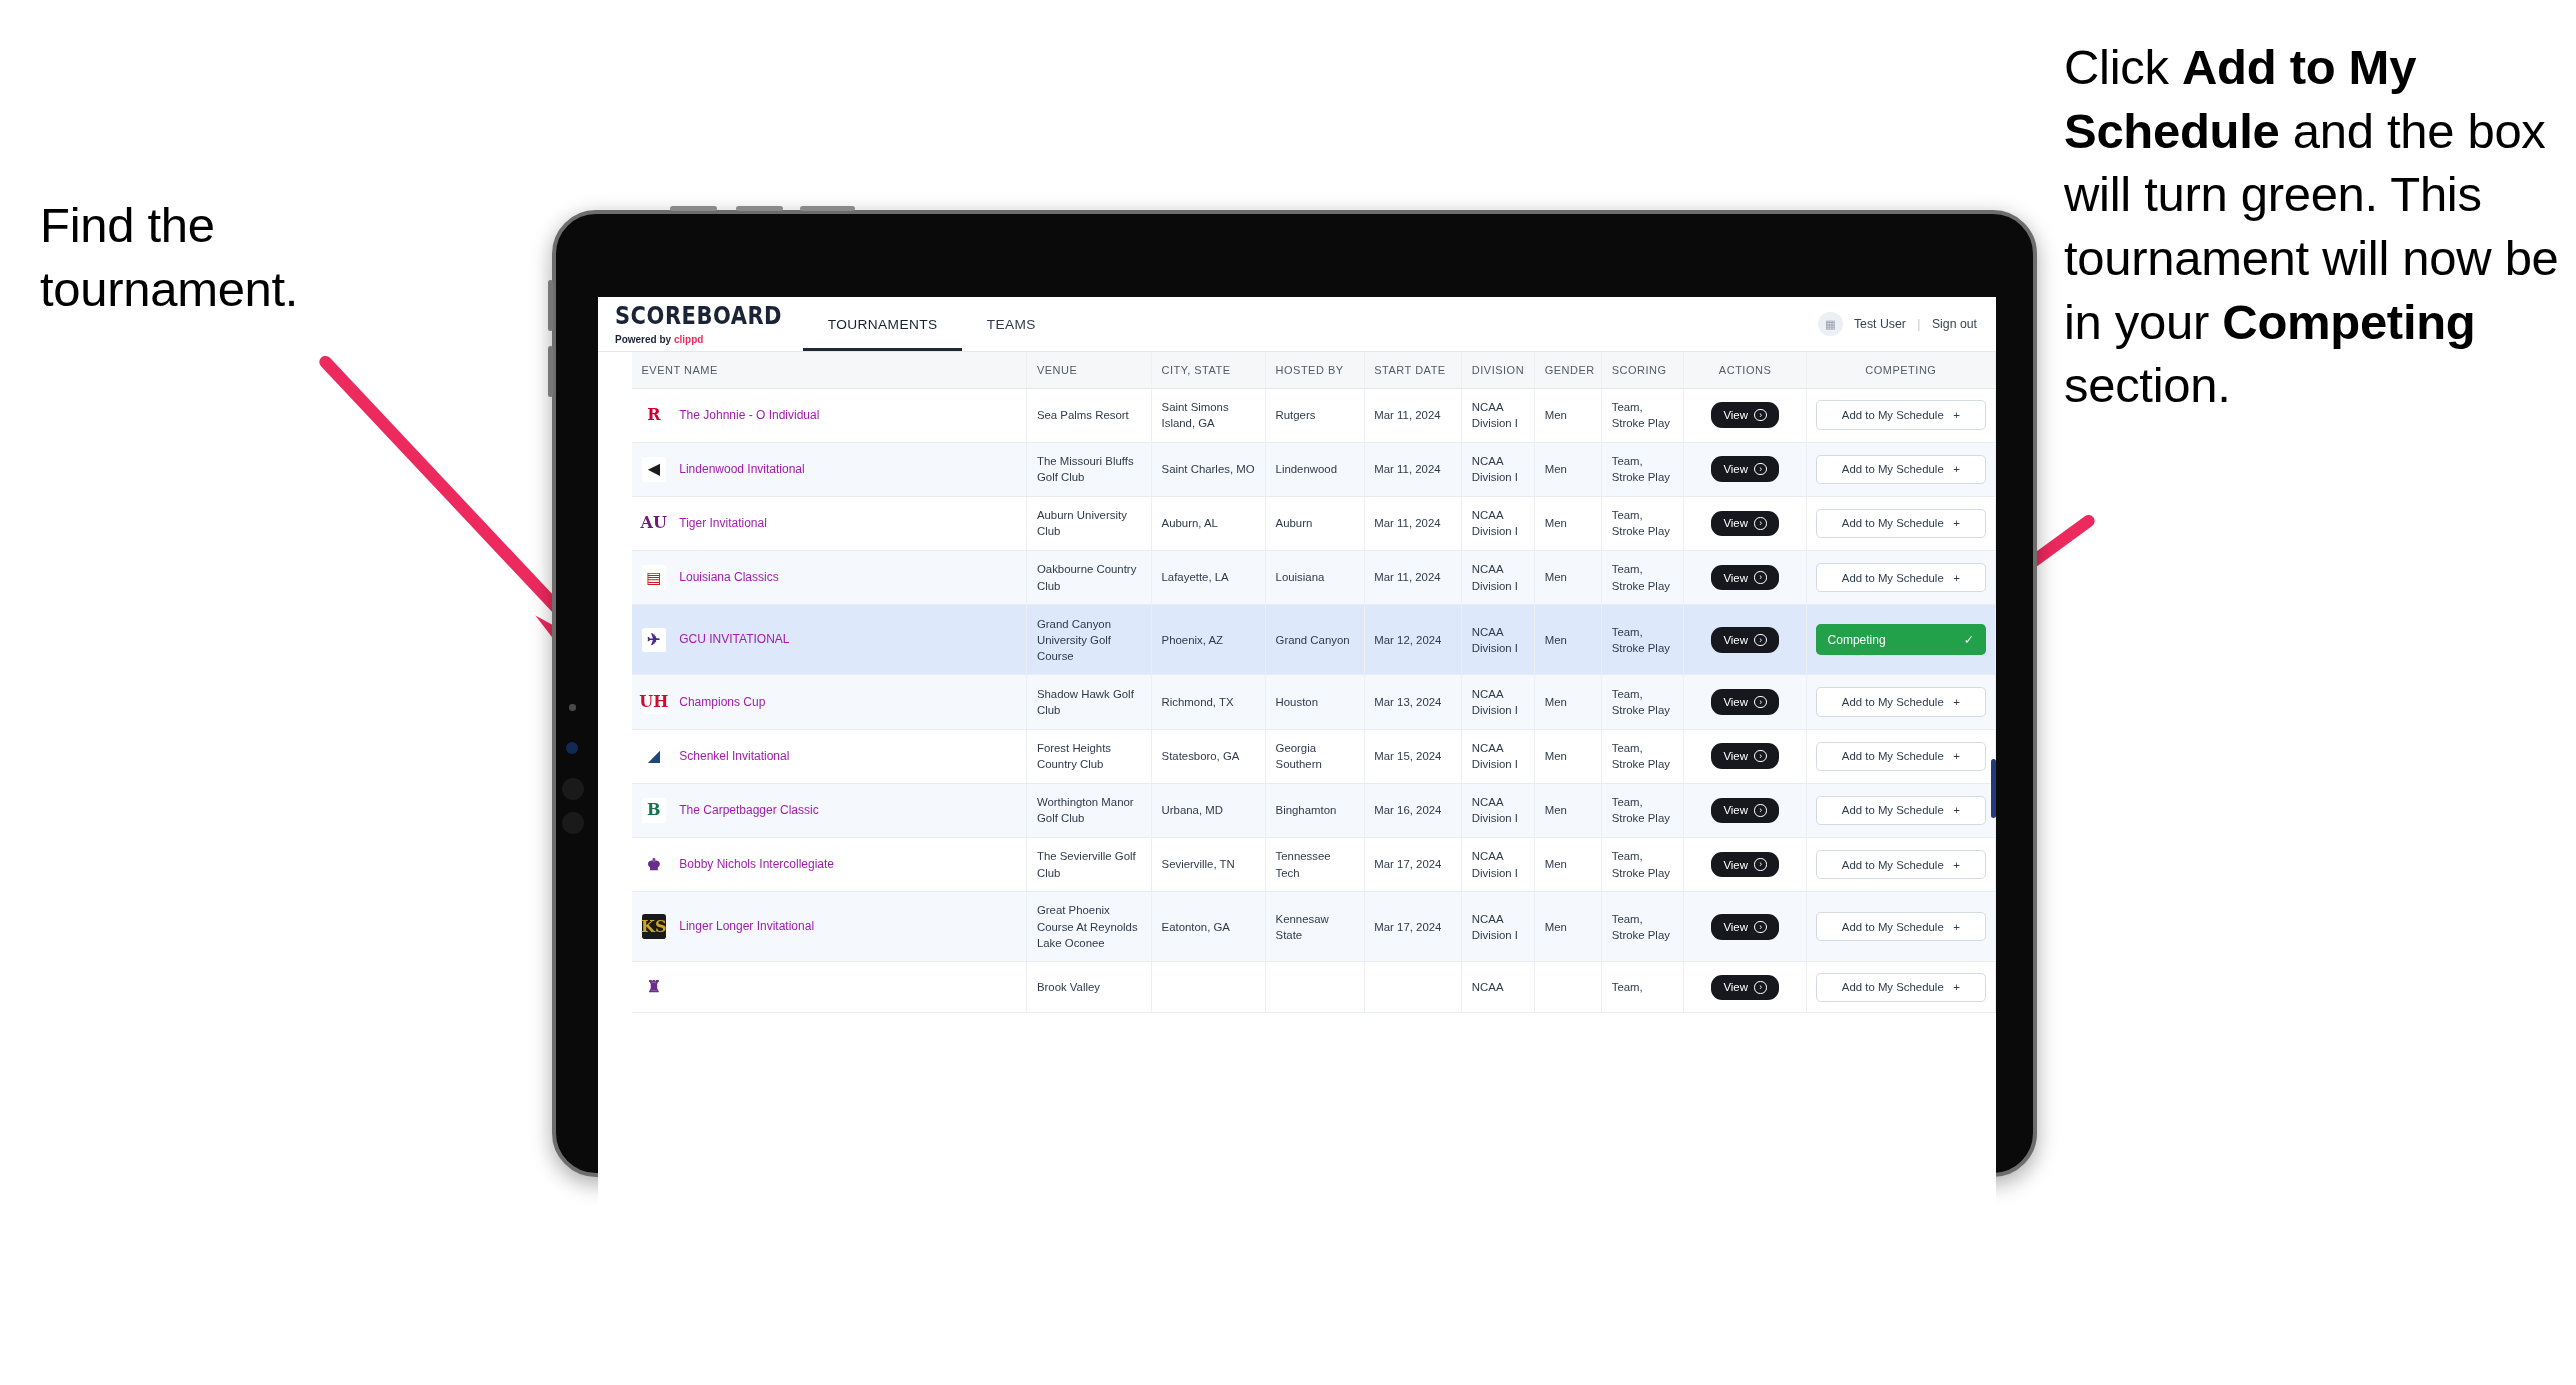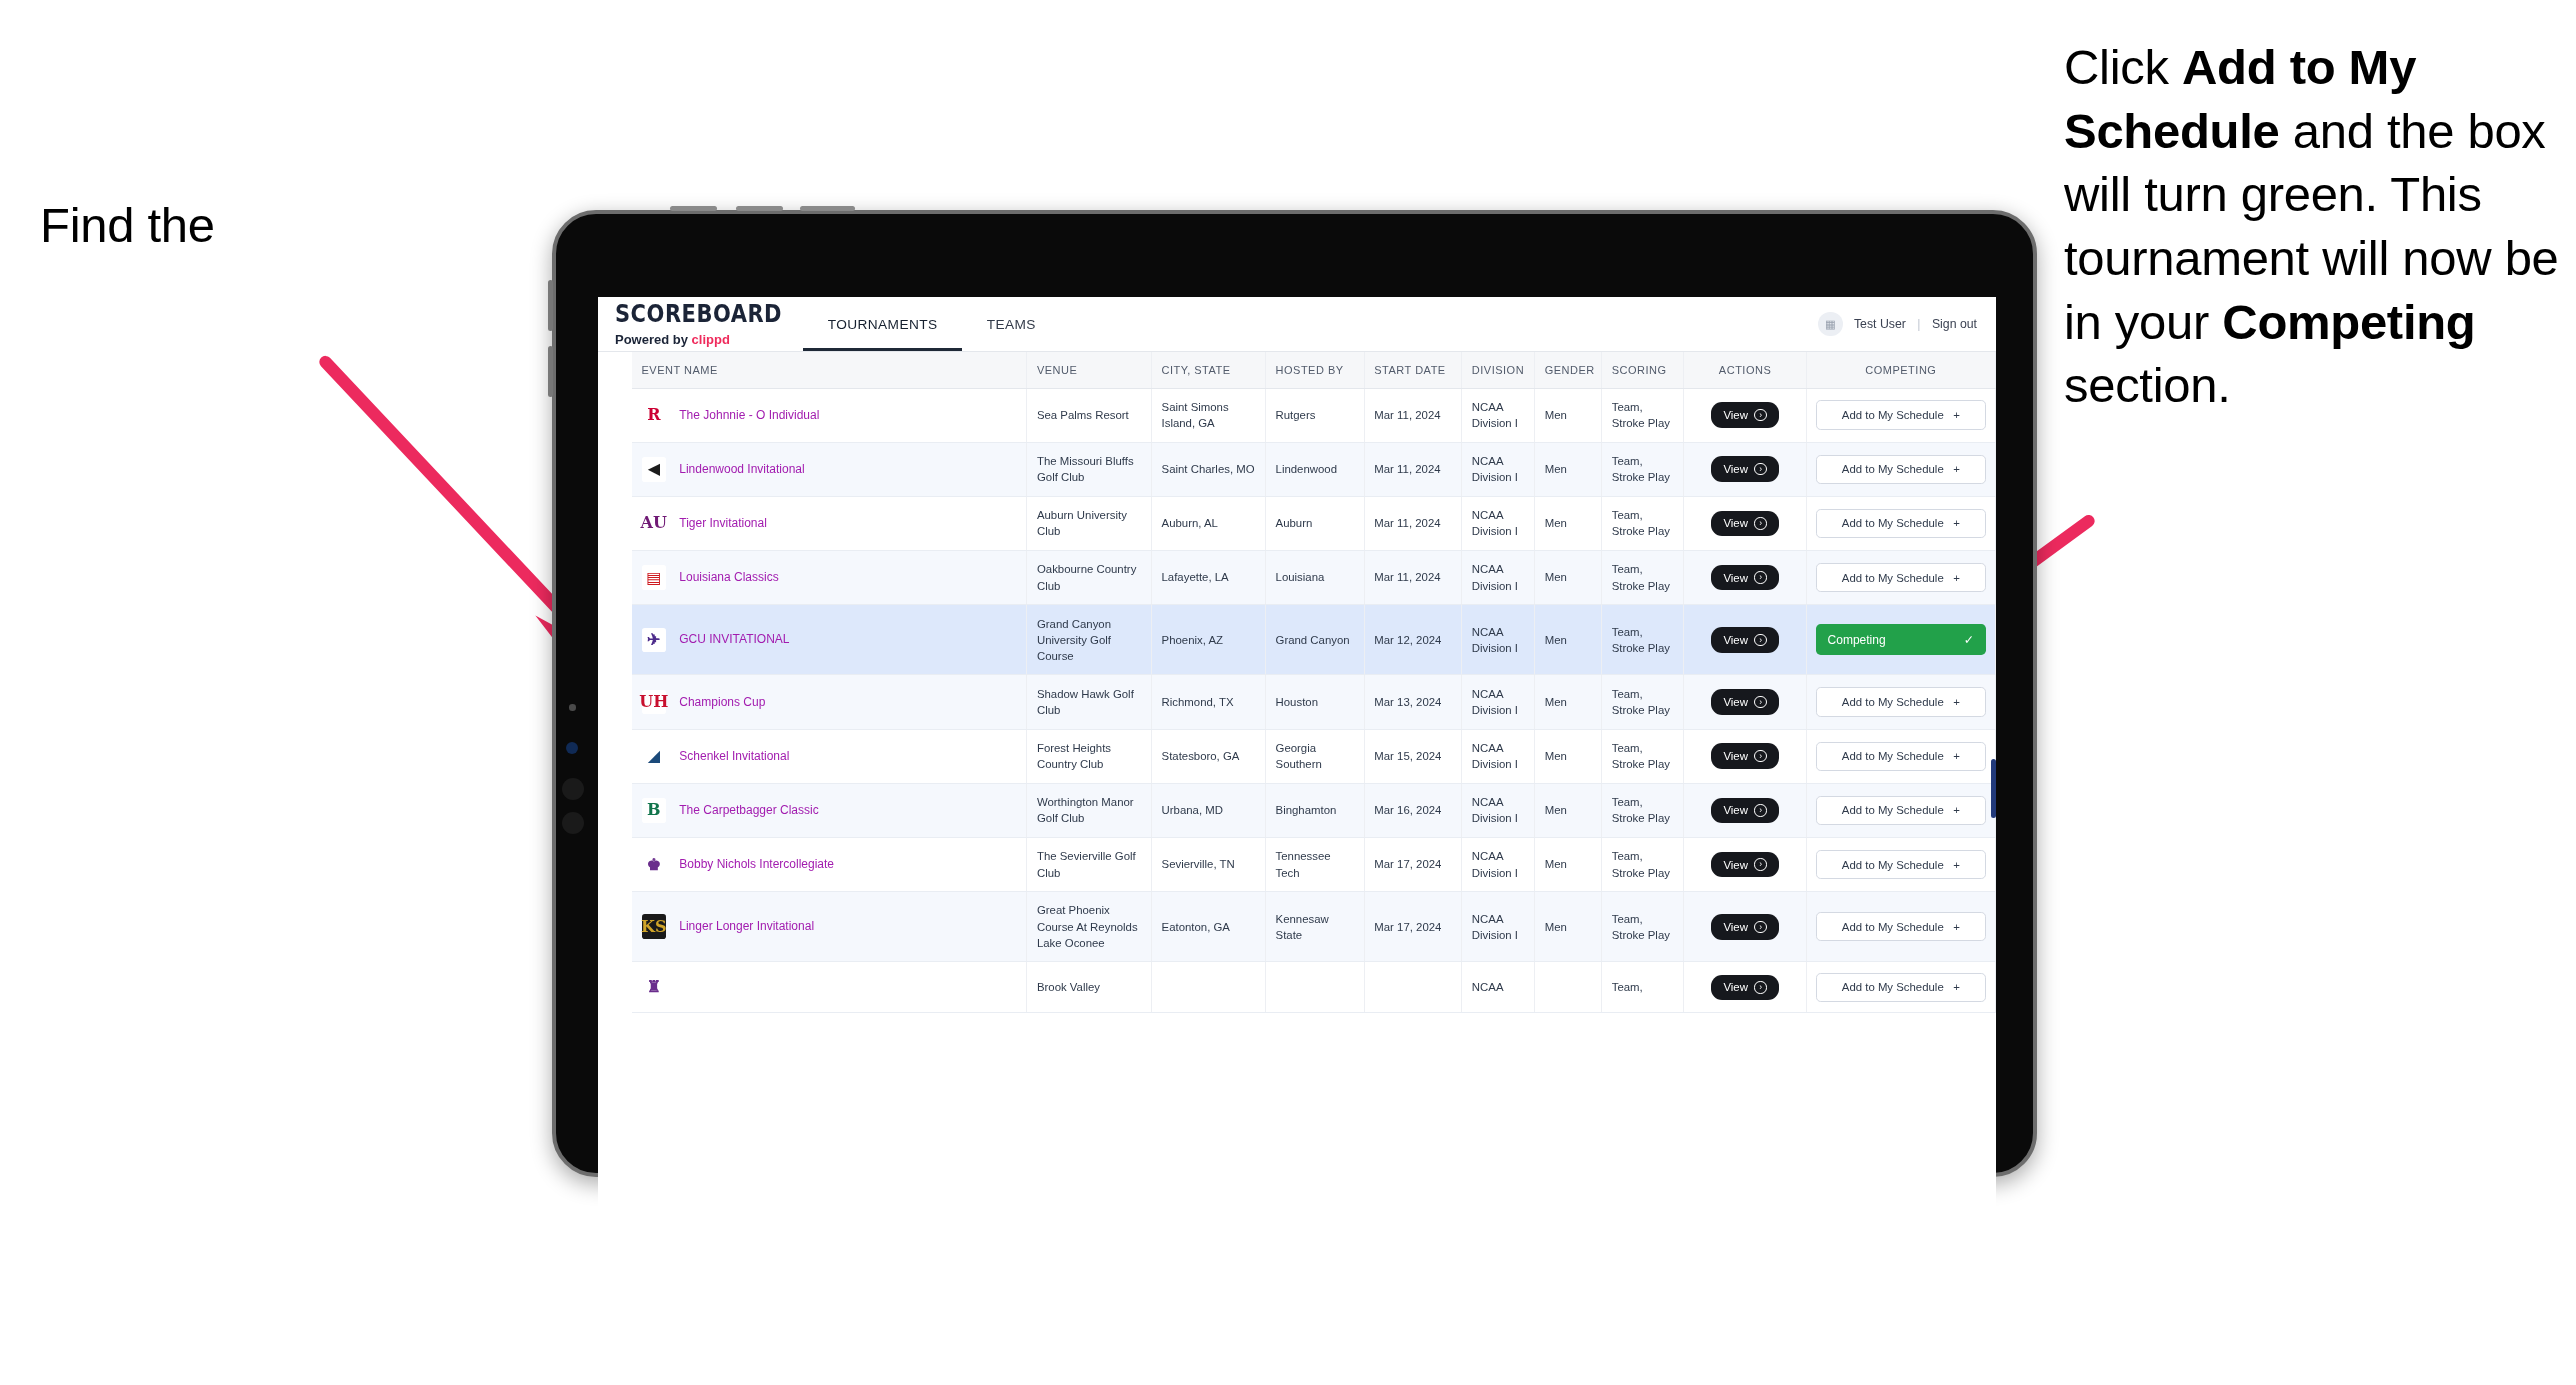--- a/index.html
+++ b/index.html
@@ -65,21 +65,21 @@
     border-bottom: 0.9px solid #e4e7ec;
     position: relative;
   }
   #brand { display: flex; flex-direction: column; justify-content: center; padding: 0 21px 0 17px; }
   #brand .word {
     font-family: "DejaVu Sans", sans-serif;
     font-weight: 700; font-size: 21px; letter-spacing: 0.5px;
     color: #1b2437; line-height: 1;
     transform: scaleY(1.18); transform-origin: left top;
   }
-  #brand .sub { font-size: 13px; color: #1b2437; margin-top: 9px; font-weight: 600; }
+  #brand .sub { font-size: 10px; color: #1b2437; margin-top: 9px; font-weight: 600; }
   #brand .sub i { font-style: normal; color: #ef2b5c; font-weight: 700; }
 
   .navtab {
     display: flex; align-items: center; padding: 0 24.6px;
     font-size: 13.7px; color: #323a49; letter-spacing: 0.4px;
     cursor: pointer; position: relative;
   }
   .navtab.active { color: #16202f; }
   .navtab.active::after {
     content: ""; position: absolute; left: 0; right: 0; bottom: 0;
@@ -167,20 +167,21 @@
     width: 4.7px; height: 59px; background: #223a7a; border-radius: 2.8px;
   }
 </style>
 </head>
 <body>
 
 <div id="stage">
 
   <div class="anno" id="anno-left">
     <div>Find the</div>
+    <div>tournament.</div>
   </div>
 
   <div class="anno" id="anno-right">
     <span>Click </span><b>Add to My Schedule</b><span> and the box will turn green. </span><span>This tournament will now be in your </span><b>Competing</b><span> section.</span>
   </div>
 
   <svg class="arrow" id="arrow-left" style="left:312px;top:345px;" width="303" height="312" viewBox="0 0 320 330">
     <line x1="14" y1="18" x2="268" y2="288" stroke="#ec2a5e" stroke-width="13" stroke-linecap="round"></line>
     <polygon points="302,322 236,286 259,316 251,262" fill="#ec2a5e"></polygon>
   </svg>

